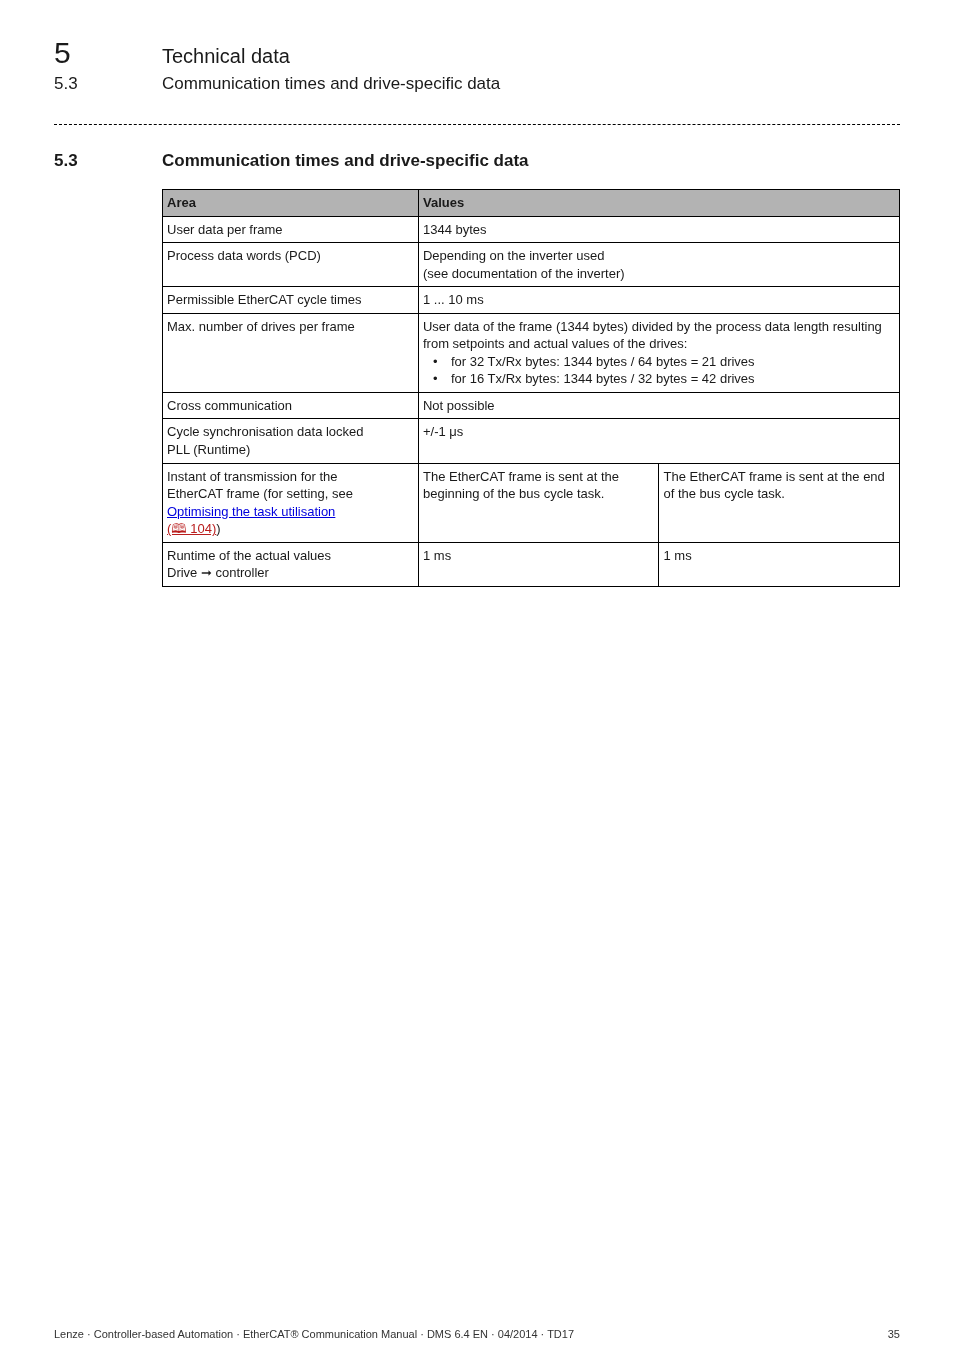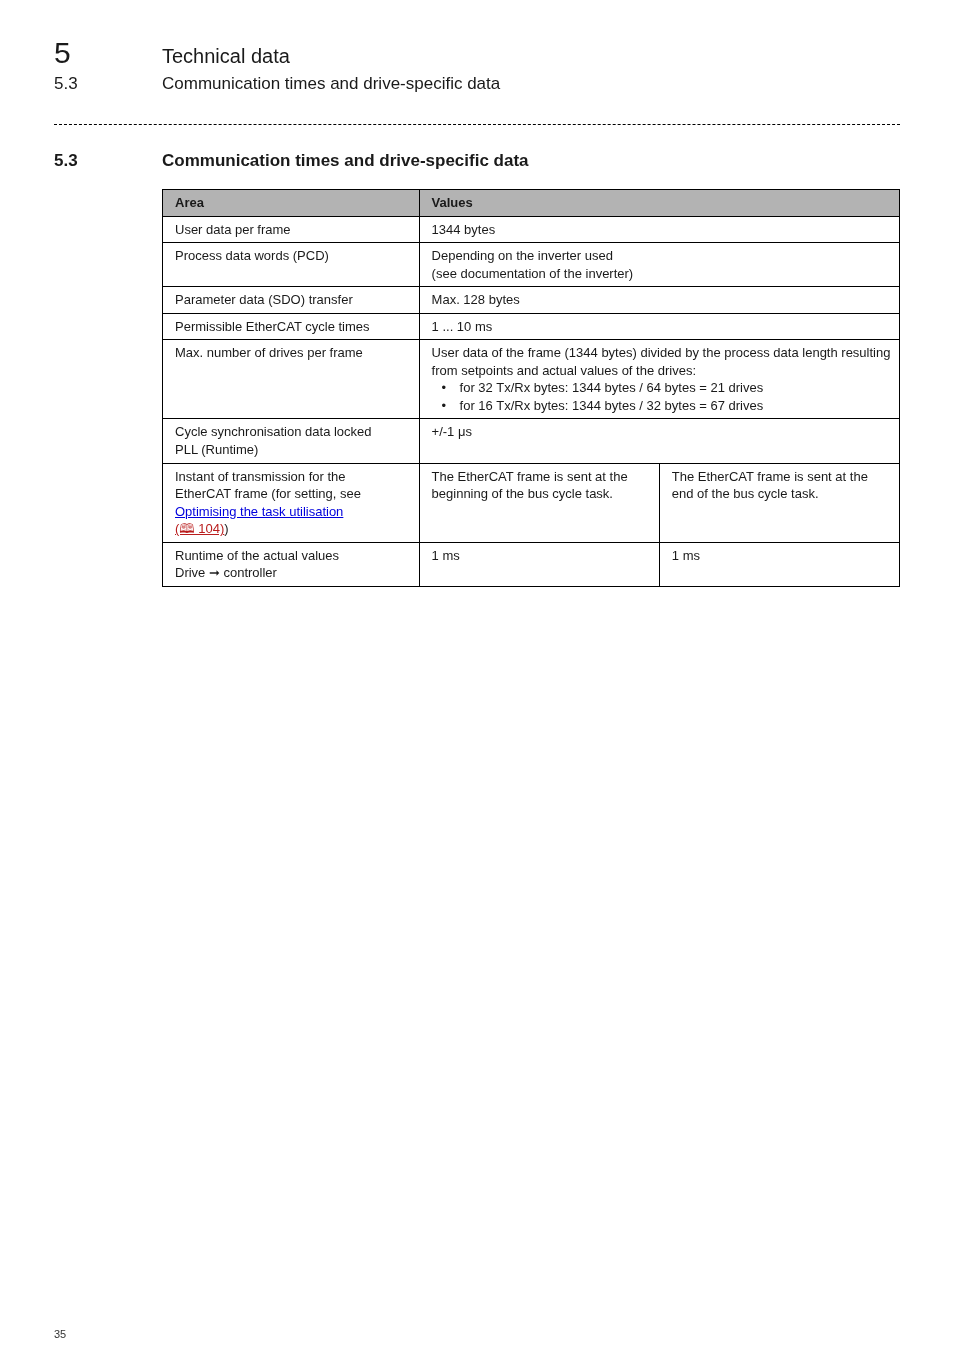--- a/index.html
+++ b/index.html
@@ -69,21 +69,21 @@
   table.data-table {
     border-collapse: collapse;
     width: 738px;
     margin-left: 108px;
     font-size: 13px;
   }
   table.data-table th, table.data-table td {
     border: 1px solid #000;
     text-align: left;
     vertical-align: top;
-    padding: 4px 8px 4px 12px;
+    padding: 4px 8px 4px 4px;
     line-height: 1.35;
   }
   table.data-table th {
     background: #b3b3b3;
     font-weight: 700;
   }
   .col-area { width: 255px; }
   .col-values { width: 483px; }
   .col-half { width: 241px; margin-top: 45px; }
 
@@ -151,42 +151,42 @@
       <tr>
         <td>User data per frame</td>
         <td colspan="2">1344 bytes</td>
       </tr>
       <tr>
         <td>Process data words (PCD)</td>
         <td colspan="2">
           <span>Depending on the inverter used</span><br>
           <span>(see documentation of the inverter)</span>
         </td>
-      </tr>
-      <tr>
-        <td>Parameter data (SDO) transfer</td>
-        <td colspan="2">Max. 128 bytes</td>
       </tr>
       <tr>
         <td>Permissible EtherCAT cycle times</td>
         <td colspan="2">1 ... 10 ms</td>
       </tr>
       <tr>
         <td>Max. number of drives per frame</td>
         <td colspan="2">
           <span>User data of the frame (1344 bytes) divided by the process data length resulting from setpoints and actual values of the drives:</span>
           <div class="indent bullet-line">
               <span class="dot">•</span>
               <span>for 32 Tx/Rx bytes: 1344 bytes / 64 bytes = 21 drives</span>
             </div>
           <div class="indent bullet-line">
               <span class="dot">•</span>
-              <span>for 16 Tx/Rx bytes: 1344 bytes / 32 bytes = 67 drives</span>
+              <span>for 16 Tx/Rx bytes: 1344 bytes / 32 bytes = 42 drives</span>
             </div>
         </td>
+      </tr>
+      <tr>
+        <td>Cross communication</td>
+        <td colspan="2">Not possible</td>
       </tr>
       <tr>
         <td>
           <span>Cycle synchronisation data locked</span><br>
           <span>PLL (Runtime)</span>
         </td>
         <td colspan="2">+/-1 μs</td>
       </tr>
       <tr>
         <td>
@@ -203,15 +203,16 @@
           <span>Runtime of the actual values</span><br>
           <span>Drive ➞ controller</span>
         </td>
         <td class="col-half">1 ms</td>
         <td class="col-half">1 ms</td>
       </tr>
     </tbody>
   </table>
 
   <div class="footer">
+    <span>Lenze · Controller-based Automation · EtherCAT® Communication Manual · DMS 6.4 EN · 04/2014 · TD17</span>
     <span>35</span>
   </div>
 </div>
 
 </body></html>

